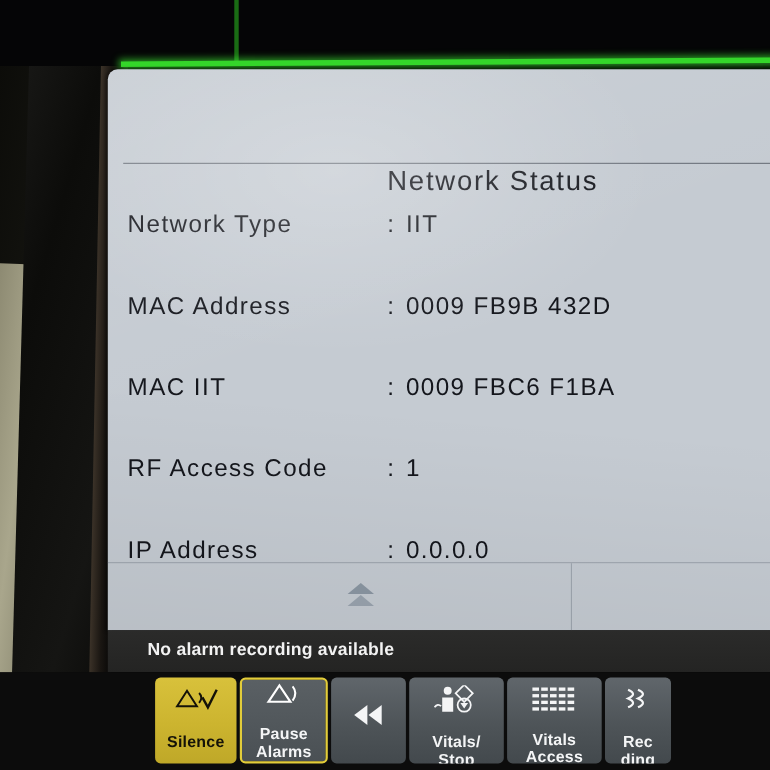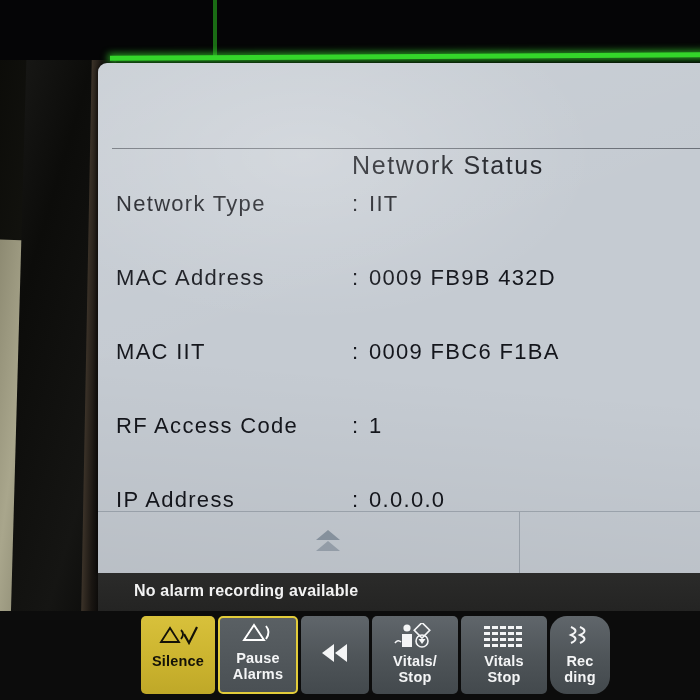--- a/index.html
+++ b/index.html
@@ -233,21 +233,21 @@
     box-sizing: border-box;
     padding-top: 7px;
     overflow: hidden;
   }
   .key .key-label {
     font-size: 14.5px;
     font-weight: bold;
     line-height: 1.12;
     text-align: center;
     letter-spacing: 0.2px;
-    margin-top: 4px;
+    margin-top: 18px;
     white-space: pre-line;
   }
   .key .key-icon {
     height: 26px;
     display: flex;
     align-items: center;
     justify-content: center;
   }
 
   .key.silence {
@@ -255,21 +255,21 @@
     color: #141208;
     width: 74px;
   }
   .key.pause {
     background: linear-gradient(180deg, #5a6064 0%, #4a5054 100%);
     border: 2px solid #e2cc3a;
     width: 80px;
     padding-top: 2px;
   }
   .key.back { width: 68px; }
-  .key.narrow-right { width: 60px; border-radius: 17px; }
+  .key.narrow-right { width: 60px; }
 </style>
 </head>
 <body>
 
 <div id="root">
 
   <div class="bezel-left-wall"></div>
   <div class="bezel-cream"></div>
   <div class="bezel-black-panel"></div>
   <div class="bezel-inner-edge"></div>
@@ -409,21 +409,21 @@
               <rect x="33" y="14" width="6" height="3"></rect>
               <rect x="1" y="20" width="6" height="3"></rect>
                 <rect x="9" y="20" width="6" height="3"></rect>
               <rect x="17" y="20" width="6" height="3"></rect>
                 <rect x="25" y="20" width="6" height="3"></rect>
               <rect x="33" y="20" width="6" height="3"></rect>
             </g>
           </svg>
         </div>
         <div class="key-label">Vitals
-Stop</div>
+Access</div>
       </div>
 
       <div class="key narrow-right">
         <div class="key-icon">
           <svg width="26" height="26" viewBox="0 0 26 26">
             <path d="M4 4 q9 4 0 8 q9 4 0 8" fill="none" stroke="#f4f5f6" stroke-width="2"></path>
             <path d="M13 4 q9 4 0 8 q9 4 0 8" fill="none" stroke="#f4f5f6" stroke-width="2"></path>
           </svg>
         </div>
         <div class="key-label">Rec

